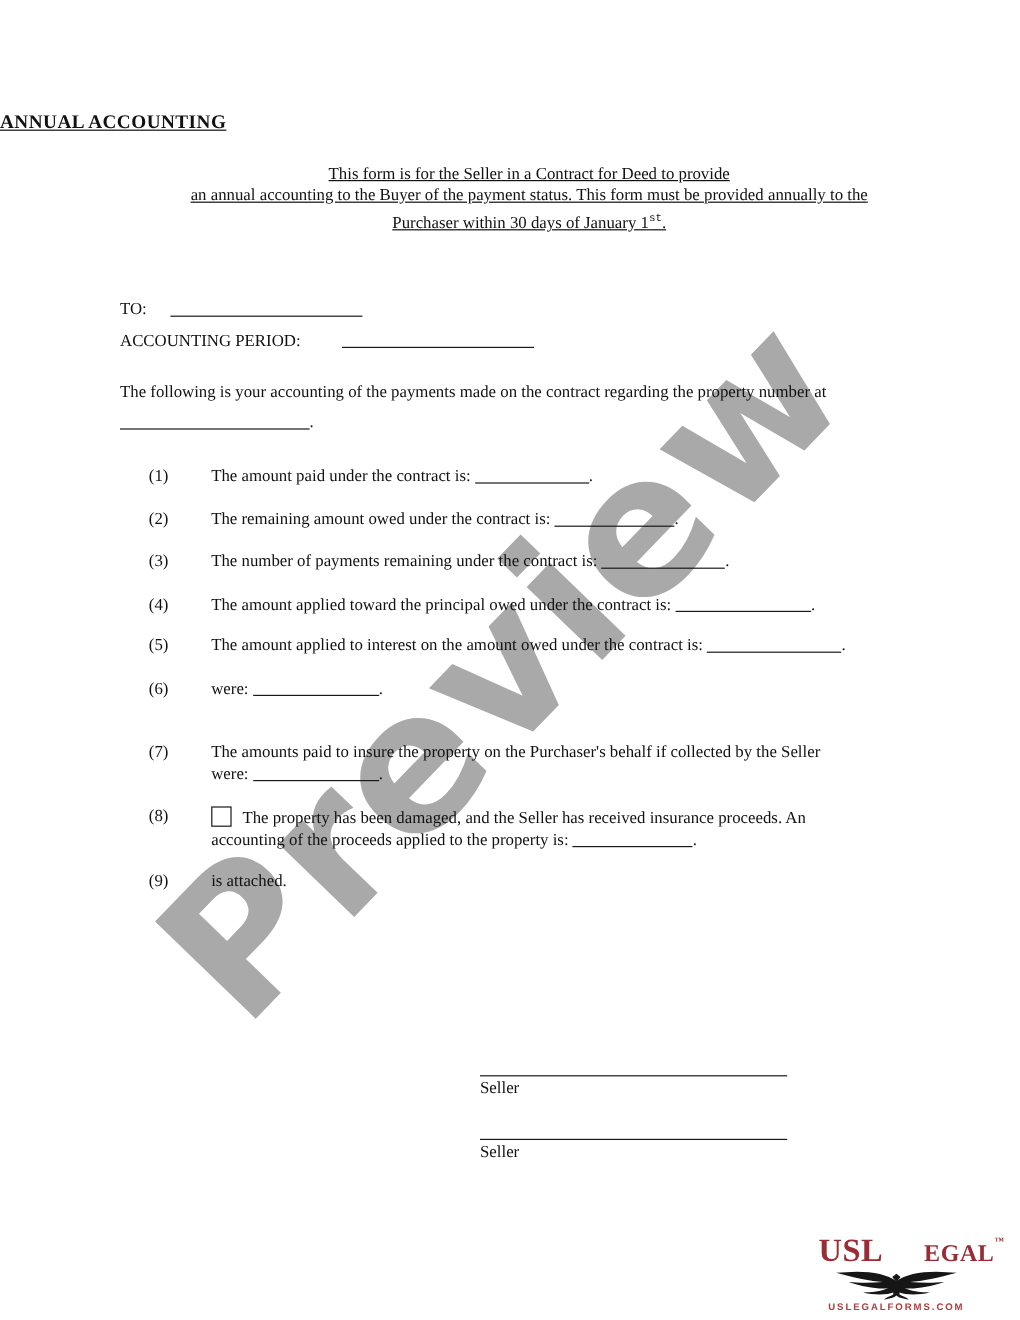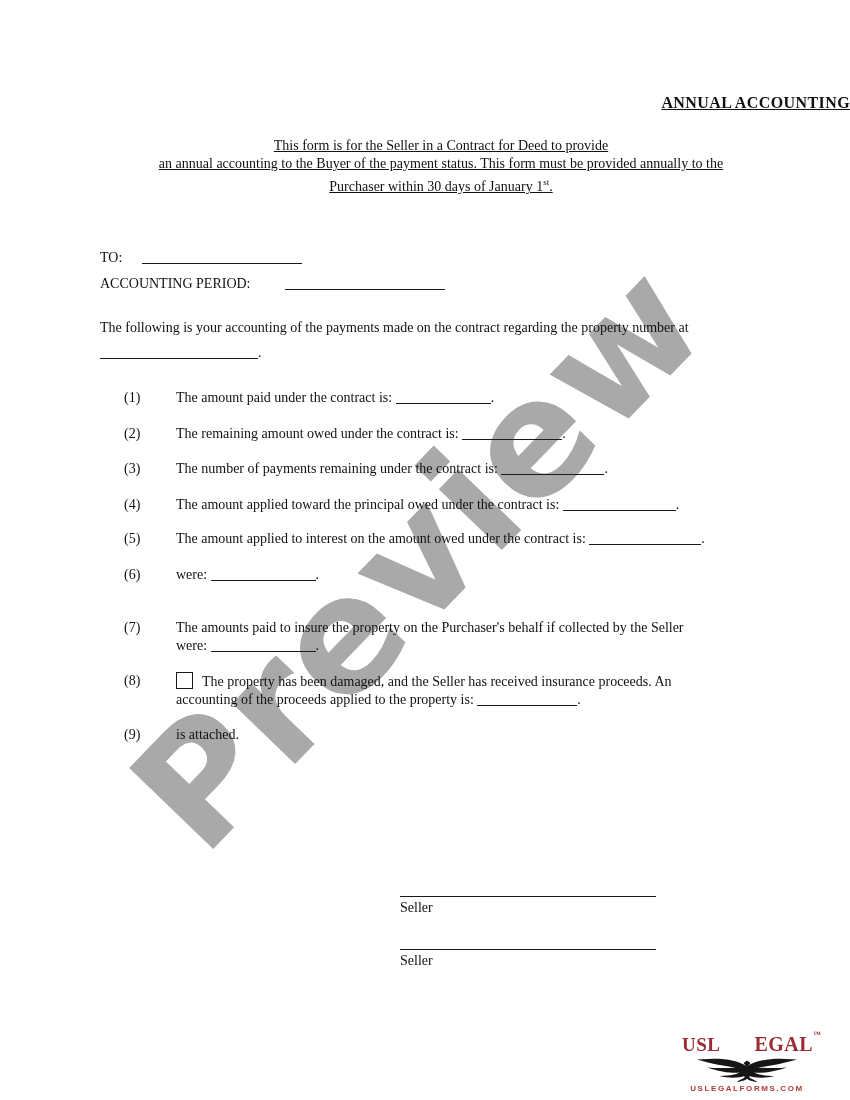--- a/index.html
+++ b/index.html
@@ -12,29 +12,29 @@
   .watermark {
     position:absolute; left:418px; top:557px; z-index:1;
     transform:translate(-50%,-50%) rotate(-46deg);
     font-family:"DejaVu Sans", sans-serif; font-weight:bold;
     font-size:160px; color:#a9a9a9; letter-spacing:2px;
     white-space:nowrap; user-select:none;
   }
   .content { position:absolute; inset:0; z-index:2; }
   
   .title {
-    position:absolute; top:94px; left:0; width:100%; text-align:right;
+    position:absolute; top:94px; left:0; width:100%; text-align:left;
     font-size:16px; font-weight:bold; text-decoration:underline; letter-spacing:0.4px;
   }
   .instructions {
     position:absolute; top:137px; left:0; width:100%; text-align:center;
     font-size:14px; line-height:18px;padding-left:16px;
   }
   .instructions .iline { text-decoration:underline; white-space:nowrap; }
-  .instructions sup { font-size:9px; vertical-align:super; }
+  .instructions sup { font-size:9px; vertical-align:super;font-family:Liberation Mono, monospace; }
   
   .blank {
     display:inline-block; border-bottom:1px solid #1a1a1a; height:13px;
     vertical-align:-2px;
   }
   .to-row   { position:absolute; left:100px; top:250px; }
   .ap-row   { position:absolute; left:100px; top:276px; }
   .to-row .blank { margin-left:20px; }
   .ap-row .blank { margin-left:34px; }
   .intro { position:absolute; left:100px; top:319px; width:660px; line-height:18px; }
@@ -51,21 +51,21 @@
     vertical-align:-3px; margin-right:9px;
   }
   
   .signed { position:absolute; left:124px; top:816px; white-space:nowrap; }
   .sig-block { position:absolute; left:400px; width:256px; }
   .sig-line  { height:16px; border-bottom:1px solid #1a1a1a; }
   .sig-label { margin-top:2px; line-height:18px; }
   
   .logo { position:absolute; right:38px; top:1022px; width:130px; text-align:center; }
   .brandline { font-family:"Liberation Serif", serif; font-weight:bold; white-space:nowrap; line-height:26px; }
-  .brand-big   { font-size:19px; letter-spacing:0.5px; }
+  .brand-big   { font-size:27px; letter-spacing:0.5px; }
   .brand-small { font-size:20px; letter-spacing:0.5px;margin-left:34px; }
   .brand-tm    { font-size:8px; vertical-align:14px; }
   .eagle { display:block; margin:-3px auto 0 auto; }
   .brand-site {
     font-family:"Liberation Sans", sans-serif; font-weight:bold;
     font-size:8px; letter-spacing:1.6px; margin-top:1px;
   }
 </style>
 </head>
 <body>

